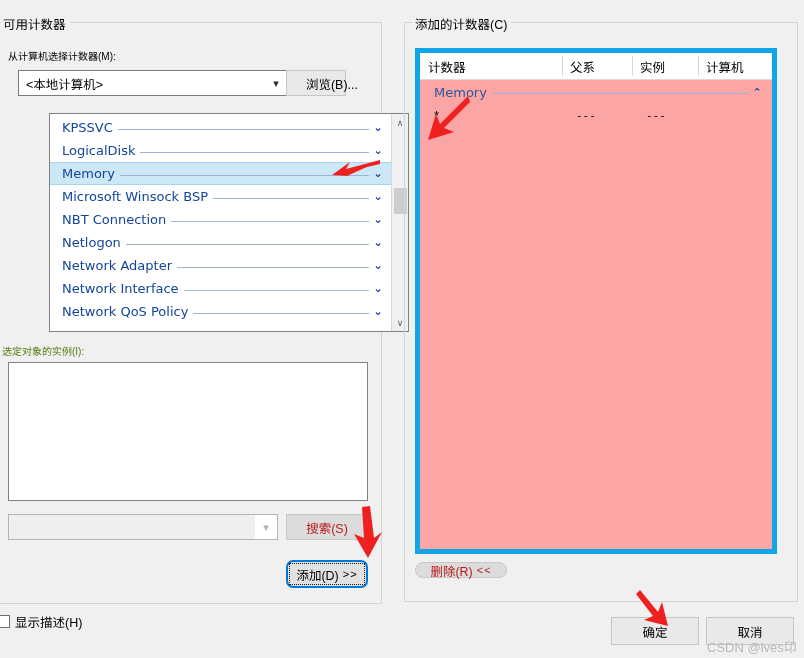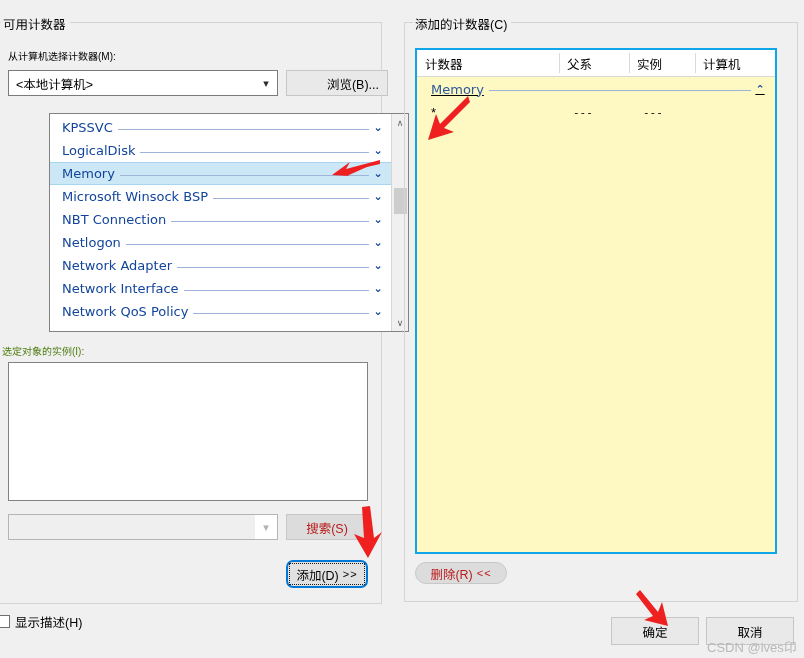--- a/index.html
+++ b/index.html
@@ -234,24 +234,23 @@
   }
 
   
   #added-frame {
     position: absolute;
     left: 415px;
     top: 48px;
     width: 362px;
     height: 506px;
     box-sizing: border-box;
-    border: 2px solid #0ea5e9;
-    background: #fef9c3;
+    border: 5px solid #0ea5e9;
+    background: #fca5a5;
     overflow: hidden;
-    text-decoration: underline;
   }
   #added-head {
     position: relative;
     height: 26px;
     border-bottom: 1px solid #d9d9d9;
     background: #fff;
   }
   #added-head .hcell {
     position: absolute;
     top: 0;
@@ -346,26 +345,26 @@
 </style>
 </head>
 <body>
 
 <div class="groupbox" id="gb-available">
   <span class="gb-label">可用计数器</span>
 </div>
 
 <span class="lbl" style="left:8px; top:48px;">从计算机选择计数器(M):</span>
 
-<div class="combo" id="computer-combo" style="left:8px; top:70px; width:270px; height:26px;">
+<div class="combo" id="computer-combo" style="left:18px; top:70px; width:270px; height:26px;">
   <span class="ctext">&lt;本地计算机&gt;</span>
   <span class="carrow">▾</span>
 </div>
 
-<div class="btn plain" id="browse-button" style="left:286px; top:70px; width:102px; height:26px;padding-left:32px;">
+<div class="btn plain" id="browse-button" style="left:286px; top:70px; width:60px; height:26px;padding-left:32px;">
   <span class="blab">浏览(B)...</span>
 </div>
 
 <div id="counter-list-frame">
   <div id="counter-list">
       <div class="citem">
         <span class="cname">KPSSVC</span>
         <span class="cline"></span>
         <span class="cchev">⌄</span>
       </div>
@@ -459,21 +458,21 @@
       </div>
       <div class="data-row">
         <span class="dcell first" style="left: 14px; width: 142px;">*</span>
         <span class="dcell" style="left: 156px; width: 70px;">---</span>
         <span class="dcell" style="left: 226px; width: 66px;">---</span>
         <span class="dcell" style="left: 292px; width: 84px;"></span>
       </div>
     </div>
 </div>
 
-<div class="btn disabled" id="remove-button" style="left:415px; top:562px; width:92px; height:22px;border-radius:11px;">
+<div class="btn disabled" id="remove-button" style="left:415px; top:562px; width:92px; height:16px;border-radius:11px;">
   <span class="blab">删除(R)</span>
   <span class="blab chev2">&lt;&lt;</span>
 </div>
 
 <div id="show-desc-wrap">
   <span id="show-desc-box"></span>
   <span>显示描述(H)</span>
 </div>
 
 <div class="btn plain" id="ok-button" style="left:611px; top:617px; width:88px; height:28px;">

